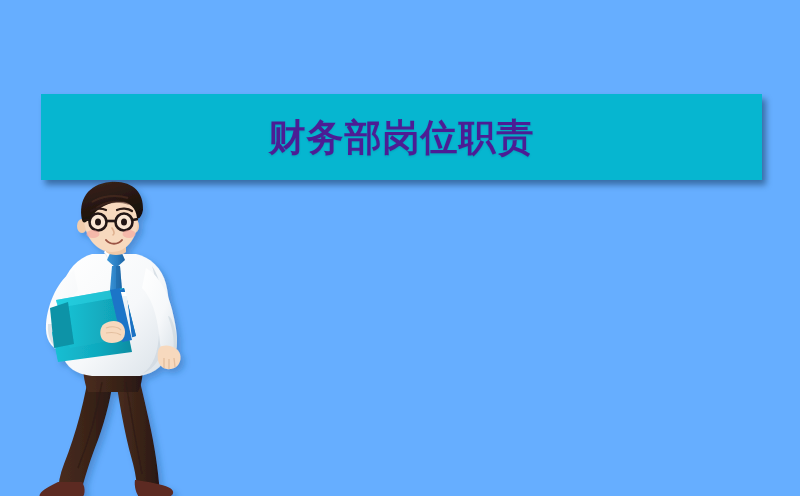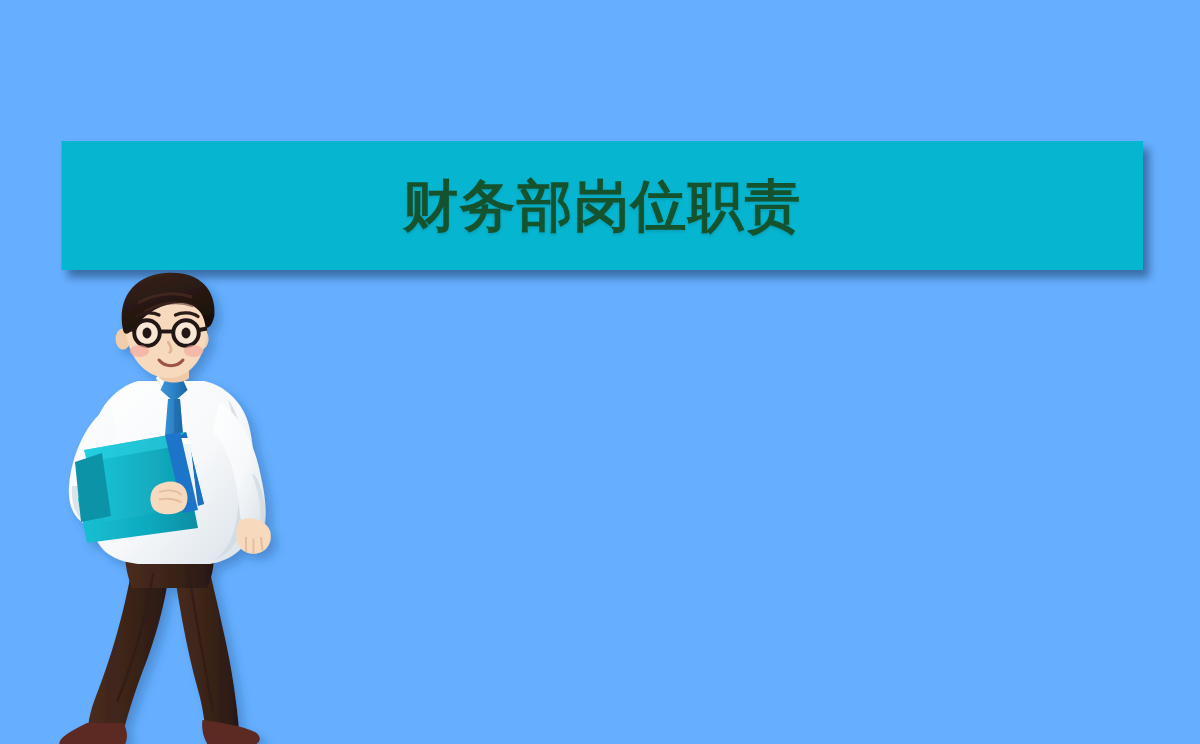--- a/index.html
+++ b/index.html
@@ -27,21 +27,21 @@
   .banner {
     position:absolute;
     left:41px; top:94px;
     width:721px; height:86px;
     background:#06B6D0;
     display:flex;
     align-items:center;
     justify-content:center;
   }
   .banner-title {
-    color:#14532d;
+    color:#4c1d95;
     font-size:37px;
     font-weight:bold;
     letter-spacing:1px;
     line-height:1;
     white-space:nowrap;
     text-shadow:0 1px 2px rgba(0,60,80,.18);
   }
 
   
   .figure {

